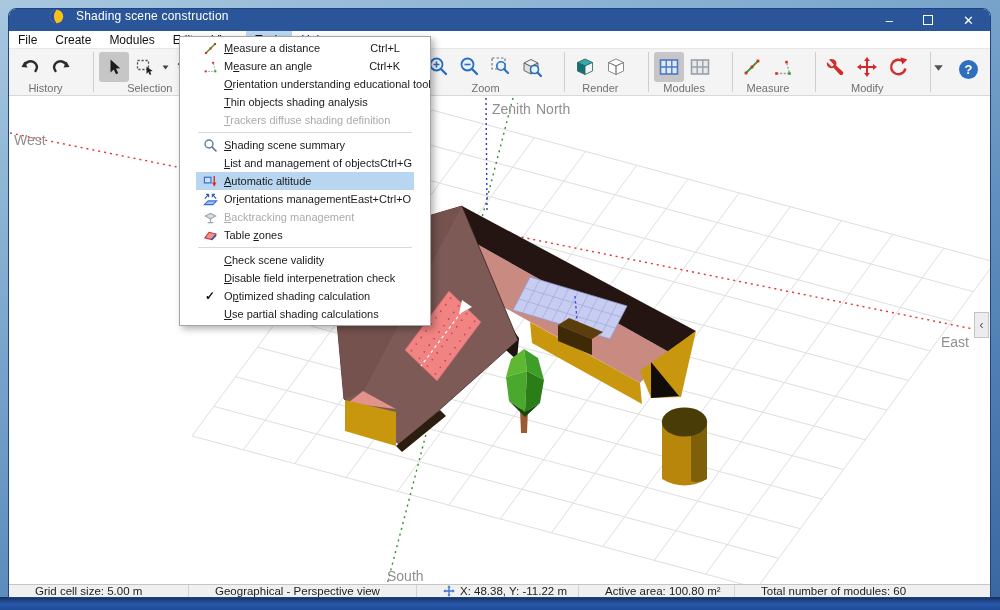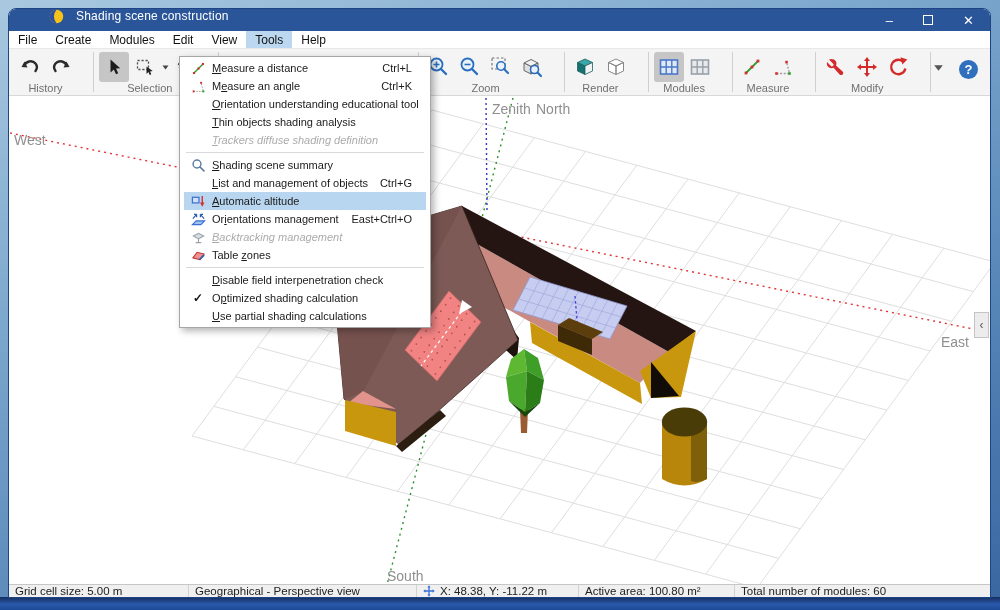--- a/index.html
+++ b/index.html
@@ -40,29 +40,29 @@
   .help-circle { width:19px; height:19px; border-radius:50%; background:#2f6fbe; color:#fff;
     font-weight:bold; font-size:13px; display:flex; align-items:center; justify-content:center; }
   
   .viewport { flex:1 1 auto; position:relative; background:#fff; overflow:hidden; }
   .viewport svg.scene { position:absolute; left:0; top:0; }
   .edge-tab { position:absolute; right:1px; top:216px; width:15px; height:26px; background:#ececec;
     border:1px solid #c4c4c4; color:#555; font-size:12px; display:flex; align-items:center; justify-content:center; }
   
   .statusbar { height:13px; flex:0 0 13px; background:#f0f0f0; border-top:1px solid #c6c6c6;
     display:flex; align-items:center; font-size:11.5px; color:#222; }
-  .sseg { padding-left:6px; height:100%; display:flex; align-items:center; gap:5px; border-right:1px solid #d2d2d2; white-space:nowrap; overflow:hidden; }
+  .sseg { padding-left:26px; height:100%; display:flex; align-items:center; gap:5px; border-right:1px solid #d2d2d2; white-space:nowrap; overflow:hidden; }
   .sseg.s1 { flex:0 0 180px; } .sseg.s2 { flex:0 0 228px; } .sseg.s3 { flex:0 0 162px; }
   .sseg.s4 { flex:0 0 156px; } .sseg.s5 { flex:1 1 auto; border-right:none; }
   
-  .menu-popup { position:absolute; left:170px; top:47px; width:252px; background:#fff;
-    border:1px solid #a6a6a6; box-shadow:3px 3px 7px rgba(0,0,0,.3); z-index:50; padding:2px 4px; font-size:11px; }
+  .menu-popup { position:absolute; left:170px; top:27px; width:252px; background:#fff;
+    border:1px solid #a6a6a6; box-shadow:3px 3px 7px rgba(0,0,0,.3); z-index:50; padding:2px 16px; font-size:11px; }
   .menu-row { display:flex; align-items:center; height:18px; color:#1a1a1a; }
   .menu-row.hl { background:#b8d6f0; }
-  .menu-row.disabled { color:#ababab;font-style:italic; }
+  .menu-row.disabled { color:#ababab; }
   .menu-ico { flex:0 0 28px; display:flex; align-items:center; justify-content:center; height:100%; }
   .menu-ico svg { width:15px; height:15px; }
   .menu-check { font-size:12px; color:#111; font-weight:bold; }
   .menu-label { flex:1 1 auto; white-space:nowrap; }
   .menu-cut { margin-left:auto; padding-right:14px; white-space:nowrap; }
   .menu-sep { border-top:1px solid #d9d9d9; margin:3px 2px; }
 </style>
 </head>
 <body>
 
@@ -523,20 +523,24 @@
             <svg width="16" height="16" viewBox="0 0 16 16">
               <path d="M2 10.5 L6.5 4.5 L14 6.5 L9.5 12.5 Z" fill="#f0908e" stroke="#c03434" stroke-width="1.1"></path>
               <path d="M9 12.5 L14 7.5" stroke="#2a5db0" stroke-width="1.8"></path>
             </svg>
           </span>
           <span class="menu-label">Table <u>z</u>ones</span>
         </div>
         <div class="menu-sep"></div>
         <div class="menu-row">
           <span class="menu-ico"></span>
+          <span class="menu-label"><u>C</u>heck scene validity</span>
+        </div>
+        <div class="menu-row">
+          <span class="menu-ico"></span>
           <span class="menu-label"><u>D</u>isable field interpenetration check</span>
         </div>
         <div class="menu-row">
           <span class="menu-ico">
             <span class="menu-check">✓</span>
           </span>
           <span class="menu-label">O<u>p</u>timized shading calculation</span>
         </div>
         <div class="menu-row">
           <span class="menu-ico"></span>

